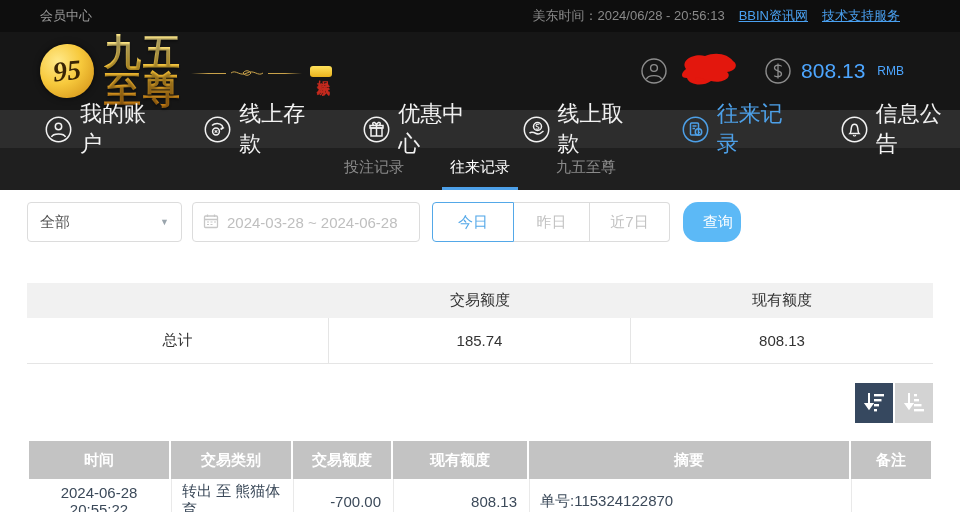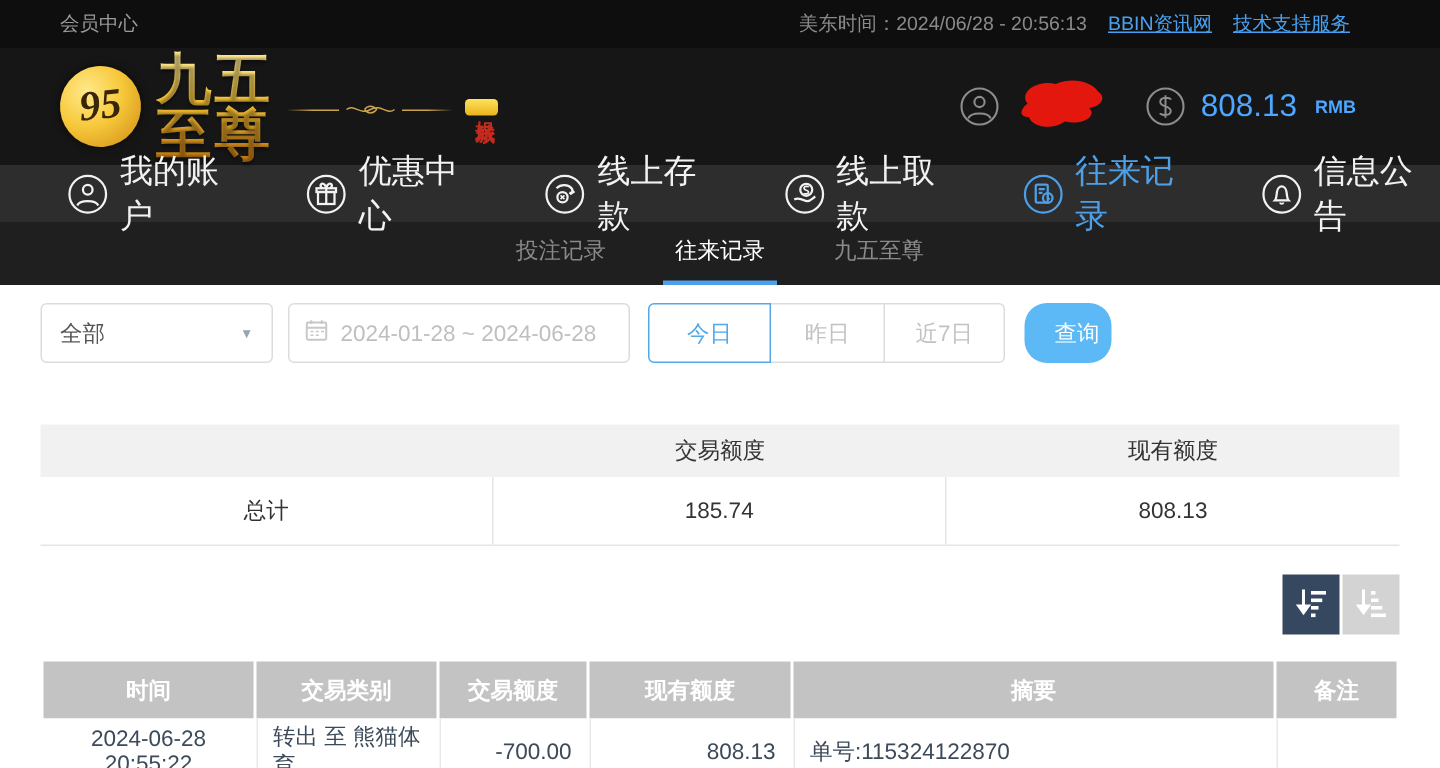--- a/index.html
+++ b/index.html
@@ -35,21 +35,21 @@
   .flourish svg { margin:0 4px; }
   .logo-badge { margin-left:8px; width:22px; padding:4px 2px; border-radius:3px;
     background:linear-gradient(#ffe25c, #eab31d); color:#c42a1e; font-weight:bold;
     font-size:13px; line-height:14px; writing-mode:vertical-rl; text-orientation:upright;
     letter-spacing:1px; text-align:center; }
 
   .account { display:flex; align-items:center; gap:10px; }
   .acct-icon { color:#8d8d8d; display:flex; }
   .redact { margin-right:16px; }
   .balance-num { color:#4da6ff; font-size:21px; }
-  .balance-cur { color:#4da6ff; font-size:12px; font-weight:bold; margin-left:2px; }
+  .balance-cur { color:#4da6ff; font-size:12px; font-weight:normal; margin-left:2px; }
 
   
   .nav { height:38px; background:#2d2d2d; display:flex; align-items:center;
     padding-left:45px; gap:40px; }
   .nav-item { display:flex; align-items:center; gap:8px; color:#f2f2f2;
     font-size:22px; cursor:pointer; position:relative; }
   .nav-item svg { display:block; }
   .nav-item.active { color:#4da0e8; }
   .nav-dot { position:absolute; top:-4px; right:-12px; width:7px; height:7px;
     border-radius:50%; background:#e8476b; }
@@ -166,38 +166,38 @@
           <circle cx="13.5" cy="10.5" r="3.2"></circle>
         <path d="M6.5 21 C8 17 19 17 20.5 21"></path>
       </svg>
     </span>
     <span>我的账户</span>
   </div>
   <div class="nav-item">
     <span>
       <svg width="27" height="27" viewBox="0 0 27 27" fill="none" stroke="currentColor" stroke-width="1.5">
         <circle cx="13.5" cy="13.5" r="12.2"></circle>
-        <rect x="8" y="12" width="11" height="8"></rect>
-          <rect x="7" y="9.5" width="13" height="2.5"></rect>
-        <path d="M13.5 9.5 V20 M11 9.5 C9 8.5 9.5 6 11.5 6.5 C13 7 13.5 9.5 13.5 9.5 C13.5 9.5 14 7 15.5 6.5 C17.5 6 18 8.5 16 9.5"></path>
-      </svg>
-    </span>
-    <span>优惠中心</span>
-  </div>
-  <div class="nav-item">
-    <span>
-      <svg width="27" height="27" viewBox="0 0 27 27" fill="none" stroke="currentColor" stroke-width="1.5">
-        <circle cx="13.5" cy="13.5" r="12.2"></circle>
         <circle cx="12" cy="15.5" r="3.4"></circle>
           <path d="M10.7 14.3 L13.3 16.7 M13.3 14.3 L10.7 16.7" stroke-width="1.1"></path>
         <path d="M8 9.5 C11 6.5 16 7 18 9.5 C19.5 11.5 18 13 16.5 12.5"></path>
         <path d="M17 13.5 L20 11.5"></path>
       </svg>
     </span>
     <span>线上存款</span>
+  </div>
+  <div class="nav-item">
+    <span>
+      <svg width="27" height="27" viewBox="0 0 27 27" fill="none" stroke="currentColor" stroke-width="1.5">
+        <circle cx="13.5" cy="13.5" r="12.2"></circle>
+        <rect x="8" y="12" width="11" height="8"></rect>
+          <rect x="7" y="9.5" width="13" height="2.5"></rect>
+        <path d="M13.5 9.5 V20 M11 9.5 C9 8.5 9.5 6 11.5 6.5 C13 7 13.5 9.5 13.5 9.5 C13.5 9.5 14 7 15.5 6.5 C17.5 6 18 8.5 16 9.5"></path>
+      </svg>
+    </span>
+    <span>优惠中心</span>
   </div>
   <div class="nav-item">
     <span>
       <svg width="27" height="27" viewBox="0 0 27 27" fill="none" stroke="currentColor" stroke-width="1.5">
         <circle cx="13.5" cy="13.5" r="12.2"></circle>
         <circle cx="14.5" cy="10.5" r="4"></circle>
         <path d="M16 8.8 C16 8 13 7.8 13 9.5 C13 11.2 16 10.4 16 12 C16 13.7 13 13.4 13 12.6" stroke-width="1.1"></path>
         <path d="M6.5 17 C9 15.5 11 16.5 13 17.5 C15 18.5 17 18 18.5 16.5 L20.5 15"></path>
       </svg>
     </span>
@@ -242,21 +242,21 @@
       <span class="arrow">▼</span>
     </div>
     <div class="ctl datebox">
       <span>
         <svg width="16" height="16" viewBox="0 0 16 16" fill="none" stroke="#c7c7c7" stroke-width="1.3">
           <rect x="1.5" y="3" width="13" height="11.5" rx="1"></rect>
           <path d="M1.5 6.5 H14.5 M4.5 1.5 V4 M11.5 1.5 V4"></path>
           <path d="M4 9 H6 M7.5 9 H9.5 M11 9 H13 M4 11.5 H6 M7.5 11.5 H9.5" stroke-width="1"></path>
         </svg>
       </span>
-      <span>2024-01-28 ~ 2024-06-28</span>
+      <span>2024-03-28 ~ 2024-06-28</span>
     </div>
     <div class="btn-group">
       <button class="qbtn first active">今日</button>
       <button class="qbtn mid">昨日</button>
       <button class="qbtn last">近7日</button>
     </div>
     <button class="search-btn">查询</button>
   </div>
 
   <div class="summary">

